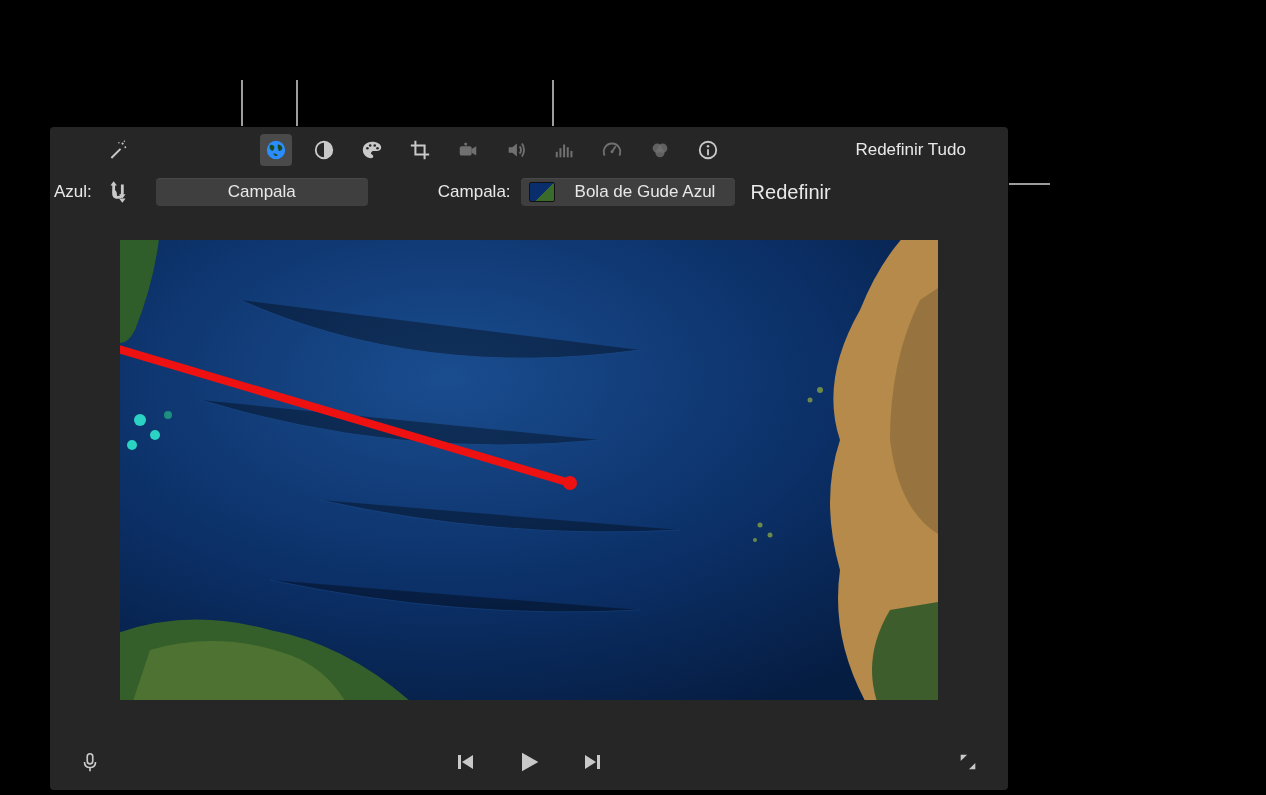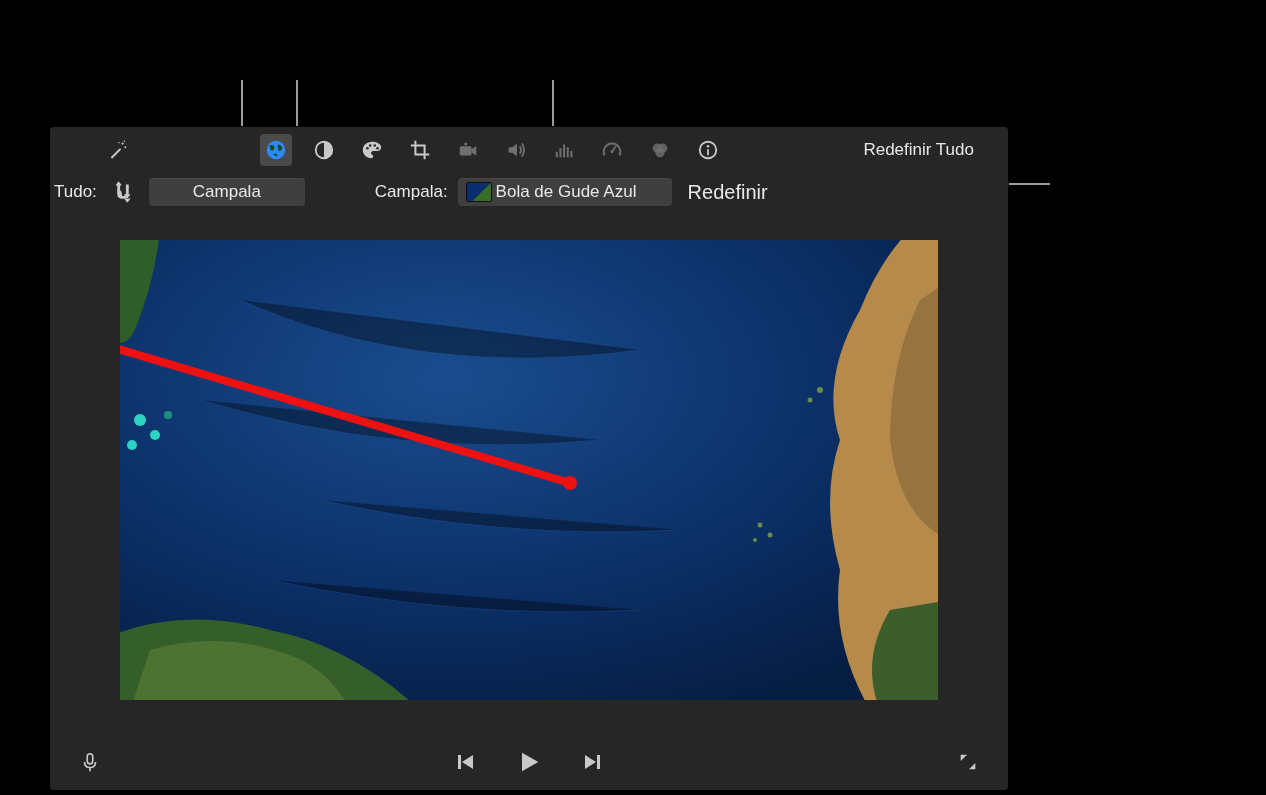--- a/index.html
+++ b/index.html
@@ -16,30 +16,30 @@
 
   
   .panel { position: absolute; left: 50px; top: 127px; width: 958px; height: 663px; background: #262626; border-radius: 4px; box-shadow: 0 0 0 1px #000; }
 
   
   .toolbar { display: flex; align-items: center; height: 45px; padding: 0 10px; gap: 16px; }
   .tool-btn { width: 32px; height: 32px; display: flex; align-items: center; justify-content: center; border-radius: 4px; cursor: pointer; }
   .tool-btn.active { background: #4a4a4a; }
   .tool-btn svg { width: 22px; height: 22px; }
   .spacer-flex { flex: 1; }
-  .reset-all { color: #e8e8e8; font-size: 17px; margin-right: 24px; cursor: pointer; }
+  .reset-all { color: #e8e8e8; font-size: 17px; margin-right: 32px; cursor: pointer; }
 
   
   .route-row { display: flex; align-items: center; height: 40px; padding: 0 4px 0 4px; gap: 10px; }
   .lbl { font-size: 17px; color: #e8e8e8; }
   .dropdown { background: #3f3f3f; height: 28px; border-radius: 4px; display: flex; align-items: center; justify-content: center; font-size: 17px; color: #e8e8e8; cursor: pointer; box-shadow: inset 0 1px 0 rgba(255,255,255,0.05); }
   .dd-aurora { width: 173px; }
-  .dd-campala { width: 156px; }
+  .dd-campala { width: 212px; margin-left: 12px; }
   .swap-btn { width: 32px; height: 32px; display: flex; align-items: center; justify-content: center; cursor: pointer; }
-  .style-dd { width: 214px; gap: 4px; padding-left: 8px; justify-content: flex-start; }
+  .style-dd { width: 214px; gap: 20px; padding-left: 8px; justify-content: flex-start; }
   .style-thumb { width: 26px; height: 20px; background: linear-gradient(135deg,#0a2d6b 0%,#0a2d6b 55%,#3a6b2a 55%,#3a6b2a 100%); border-radius: 2px; flex-shrink: 0; border:1px solid #111; }
   .reset-link { font-size: 20px; color: #e8e8e8; cursor: pointer; padding: 0 6px; }
 
   
   .viewer { position: relative; margin: 28px auto 0 auto; width: 818px; height: 460px; background: #0a2a58; overflow: hidden; }
   .viewer svg { width: 100%; height: 100%; display: block; }
 
   
   .playbar { position: absolute; left: 0; right: 0; bottom: 0; height: 56px; display: flex; align-items: center; padding: 0 26px; }
   .play-ico { width: 28px; height: 28px; display:flex; align-items:center; justify-content:center; cursor:pointer; }
@@ -145,21 +145,21 @@
             <circle class="stroke" cx="12" cy="12" r="9" stroke-width="2"></circle>
             <circle class="fill" cx="12" cy="8" r="1.4"></circle>
             <rect class="fill" x="11" y="11" width="2" height="7" rx="1"></rect>
           </svg>
       </div>
       <div class="spacer-flex"></div>
       <div class="reset-all">Redefinir Tudo</div>
     </div>
 
     <div class="route-row">
-      <span class="lbl">Tudo:</span>
+      <span class="lbl">Azul:</span>
       <div class="swap-btn">
         <svg viewBox="0 0 24 24" width="26" height="26">
             <path class="fill" d="M7 4 L7 14 Q7 18 11 18 L11 14 Q11 10 7 10 Z" fill="none"></path>
             <path class="stroke" stroke-width="2.6" d="M8 5 L8 13 Q8 17 12 17 Q16 17 16 13 L16 5"></path>
             <path class="fill" d="M5 6 L8 2 L11 6 Z"></path>
             <path class="fill" d="M13 6 L16 2 L19 6 Z" transform="translate(0 14) scale(1 -1) translate(0 -6)"></path>
             <path class="fill" d="M13 18 L16 22 L19 18 Z"></path>
           </svg>
       </div>
       <div class="dropdown dd-campala">

